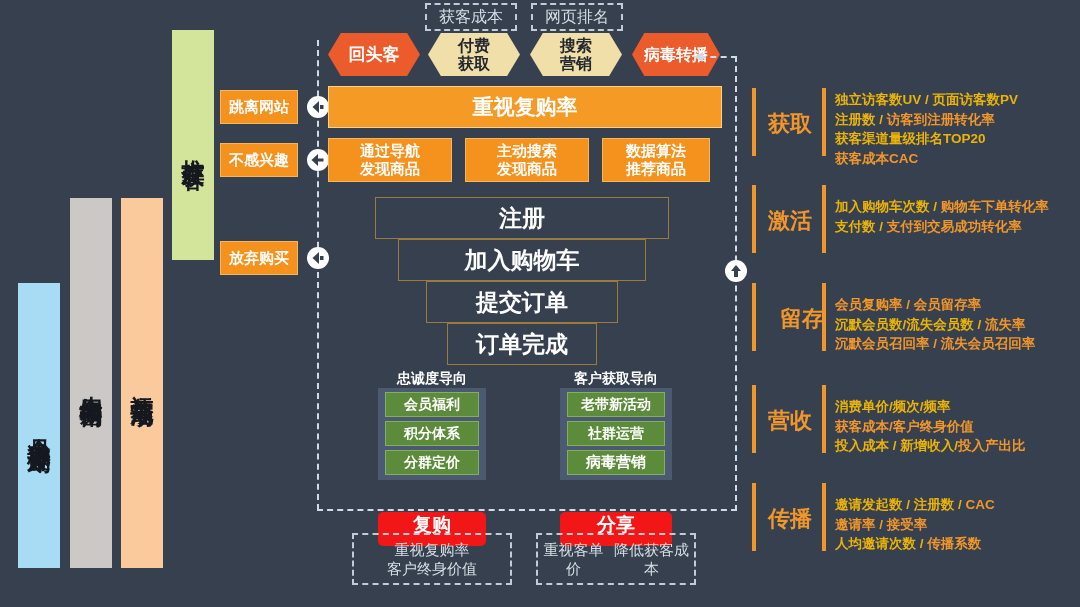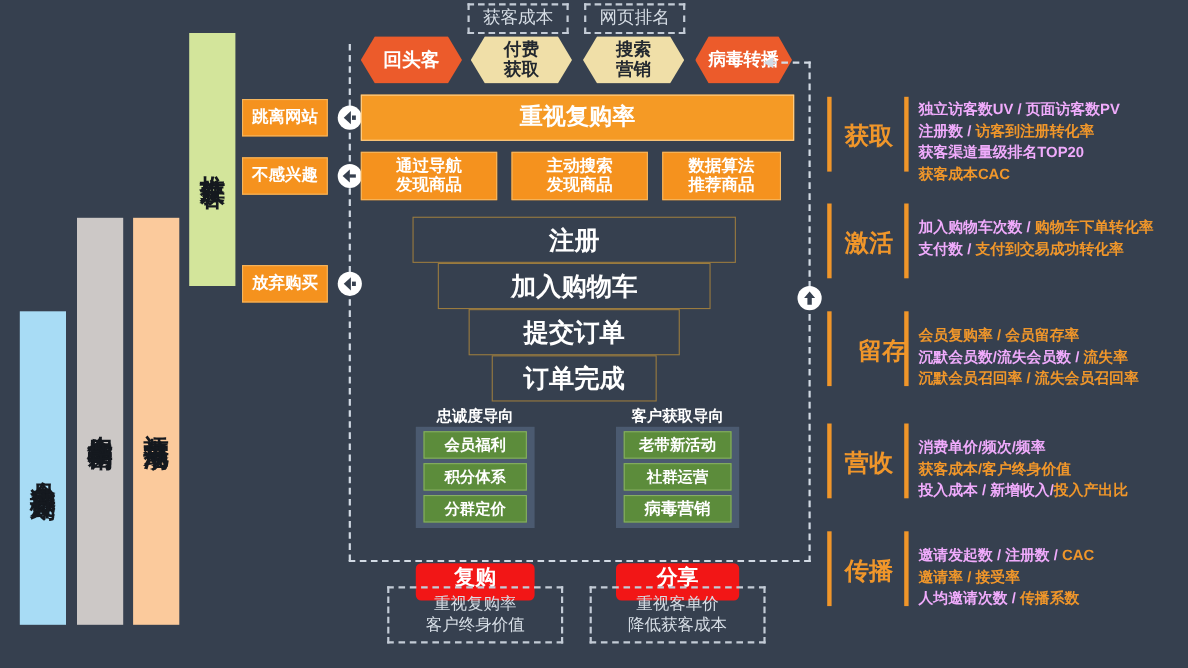--- a/index.html
+++ b/index.html
@@ -90,21 +90,21 @@
     background:#ffffff;display:flex;align-items:center;justify-content:center;
   }
   .circ svg{display:block;}
   .mbar{position:absolute;width:4px;background:#F0962A;}
   .mlabel{
     position:absolute;color:#F0962A;font-weight:bold;
     display:flex;align-items:center;justify-content:flex-start;
   }
   .mtext{position:absolute;color:#ffffff;font-weight:bold;line-height:1.45;}
   .mtext .hl{color:#F0962A;}
-  .mtext .wt{color:#f0abfc;}
+  .mtext .wt{color:#eab308;}
 </style>
 </head>
 <body>
 
 <div class="stage">
 
   <div class="vbar" style="left:18px;top:283px;width:42px;height:285px;background:#A8DCF5;font-size:23px;">
     <span>会员忠诚度计划</span>
   </div>
   <div class="vbar" style="left:70px;top:198px;width:42px;height:370px;background:#CCC8C6;font-size:23px;">
@@ -233,21 +233,21 @@
   </div>
   <div class="gitem" style="left:567px;top:421px;width:98px;height:25px;font-size:14px;">
     <span>社群运营</span>
   </div>
   <div class="gitem" style="left:567px;top:450px;width:98px;height:25px;font-size:15px;">
     <span>病毒营销</span>
   </div>
   <div class="redbtn" style="left:560px;top:489px;width:112px;height:34px;font-size:19px;">
     <span>分享</span>
   </div>
-  <div class="dbox" style="left:536px;top:533px;width:160px;height:52px;font-size:15px;flex-direction:column;">
+  <div class="dbox" style="left:536px;top:533px;width:160px;height:52px;font-size:15px;">
     <span>重视客单价</span>
     <span>降低获客成本</span>
   </div>
 
   <div class="dline-v" style="left:735px;top:56px;height:455px;"></div>
   <div class="dline-h" style="left:700px;top:56px;width:37px;"></div>
   <svg class="abs" style="left:693px;top:49px;width:16px;height:16px;" viewBox="0 0 16 16">
     <path d="M1 8 L10 3 L10 13 Z" fill="#D2DAE4"></path>
   </svg>
   <div class="circ" style="left:725px;top:260px;">

